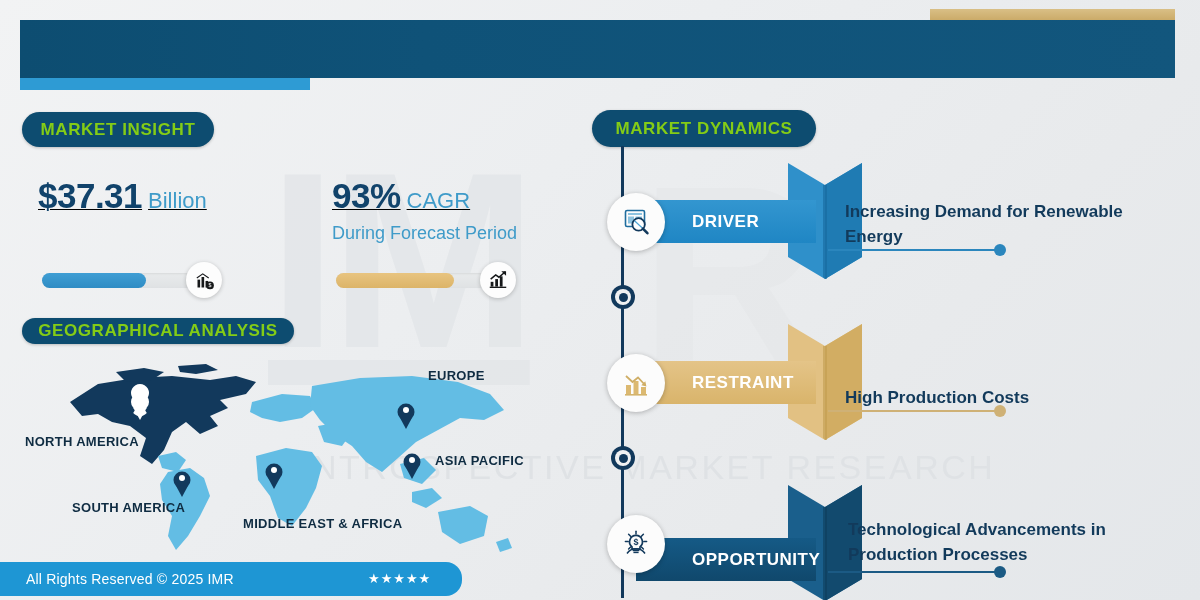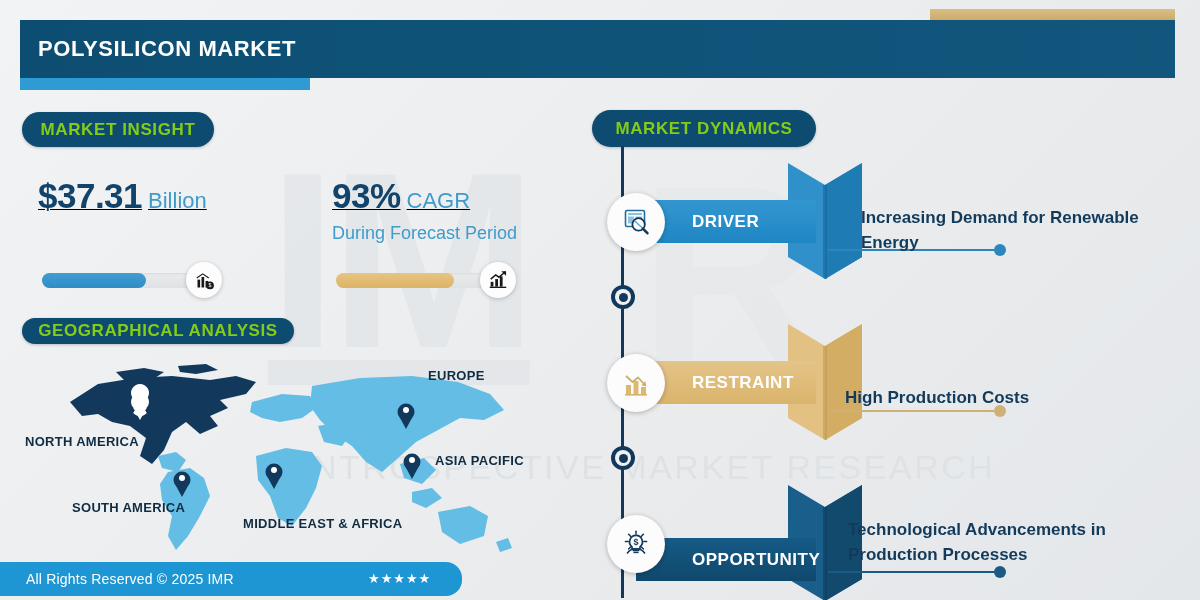--- a/index.html
+++ b/index.html
@@ -239,36 +239,35 @@
   }
   #dot-driver      { left: 994px; top: 244px; background: #2b86bd; }
   #dot-restraint   { left: 994px; top: 405px; background: #cfb176; }
   #dot-opportunity { left: 994px; top: 566px; background: #1b5a84; }
 
   .dyn-text {
     position: absolute;
     font-size: 17px; font-weight: 700; color: #123a5b;
     line-height: 1.45; width: 330px;
   }
-  #txt-driver      { left: 845px; top: 206px; margin-left: 16px; }
+  #txt-driver      { left: 845px; top: 200px; }
   #txt-restraint   { left: 845px; top: 386px; }
   #txt-opportunity { left: 848px; top: 518px; }
 </style>
 </head>
 <body>
 
 <div id="canvas">
 
   <div class="wm-logo">IM</div>
   <div class="wm-logo-2">R</div>
   <div class="wm-text">INTROSPECTIVE MARKET RESEARCH</div>
 
   <div class="gold-top-bar"></div>
   <div class="header-bar"></div>
-  <div class="header-title">POLYSILICON MARKET</div>
   <div class="header-underline"></div>
 
   <div class="pill" id="pill-insight">MARKET INSIGHT</div>
 
   <div class="stat" id="stat-1">
     <div class="stat-head">
       <span class="stat-value">$37.31</span><span class="stat-unit">Billion</span>
     </div>
   </div>
 

